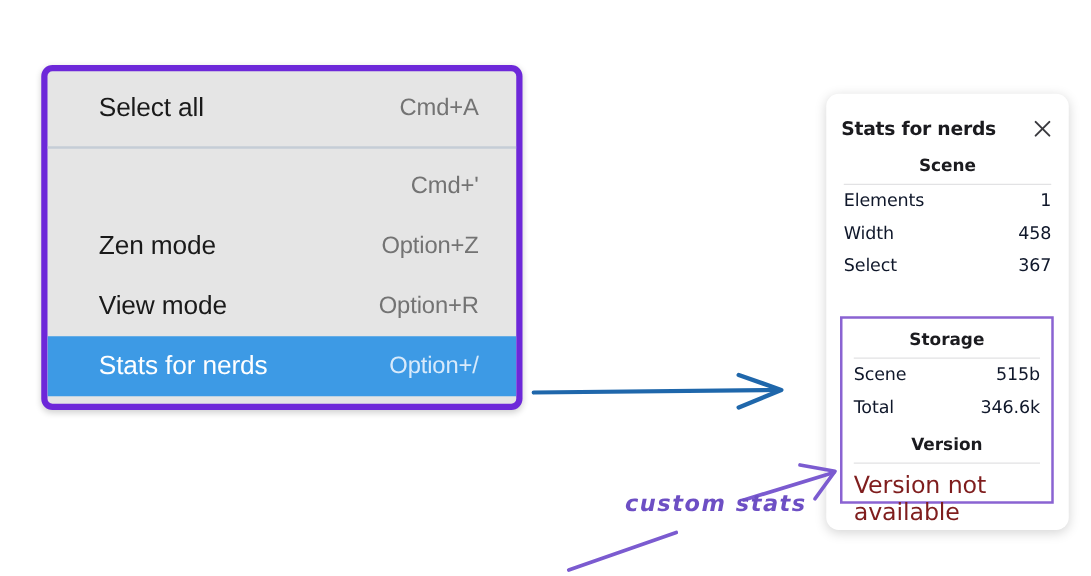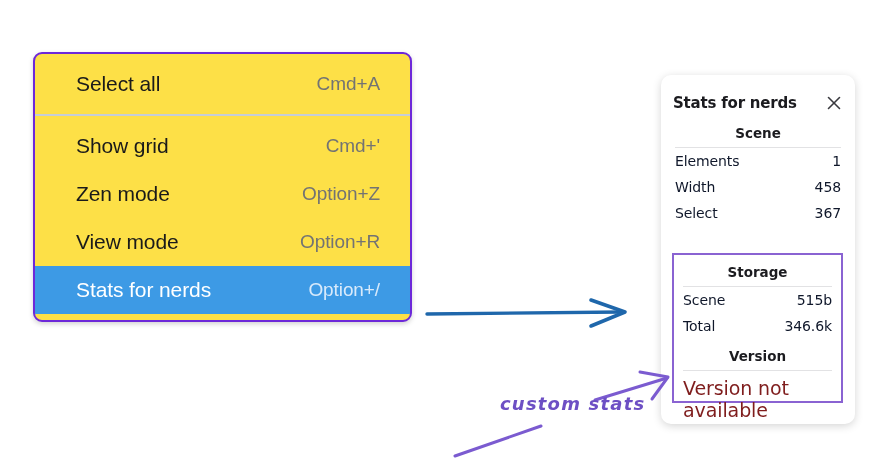--- a/index.html
+++ b/index.html
@@ -15,22 +15,22 @@
     overflow: hidden;
     font-family: "Liberation Sans", sans-serif;
   }
 
   
   .context-menu {
     position: absolute;
     left: 33px;
     top: 52px;
     width: 375px;
-    background: #fde047;
-    border: 2px solid #6d28d9;
+    background: #e5e5e5;
+    border: 5px solid #6d28d9;
     border-radius: 9px;
     box-shadow: 0 2px 5px rgba(0,0,0,0.18);
     overflow: hidden;
   }
   .menu-group { padding: 6px 0; }
   .menu-group + .menu-group { border-top: 2px solid #c5cdd6; }
   .menu-item {
     position: relative;
     height: 48px;
     display: flex;
@@ -167,21 +167,20 @@
 
     <div class="menu-group">
       <div class="menu-item">
         <span class="label">Select all</span>
         <span class="shortcut">Cmd+A</span>
       </div>
     </div>
 
     <div class="menu-group">
       <div class="menu-item">
-        <span class="label">Show grid</span>
         <span class="shortcut">Cmd+'</span>
       </div>
       <div class="menu-item">
         <span class="label">Zen mode</span>
         <span class="shortcut">Option+Z</span>
       </div>
       <div class="menu-item">
         <span class="label">View mode</span>
         <span class="shortcut">Option+R</span>
       </div>

